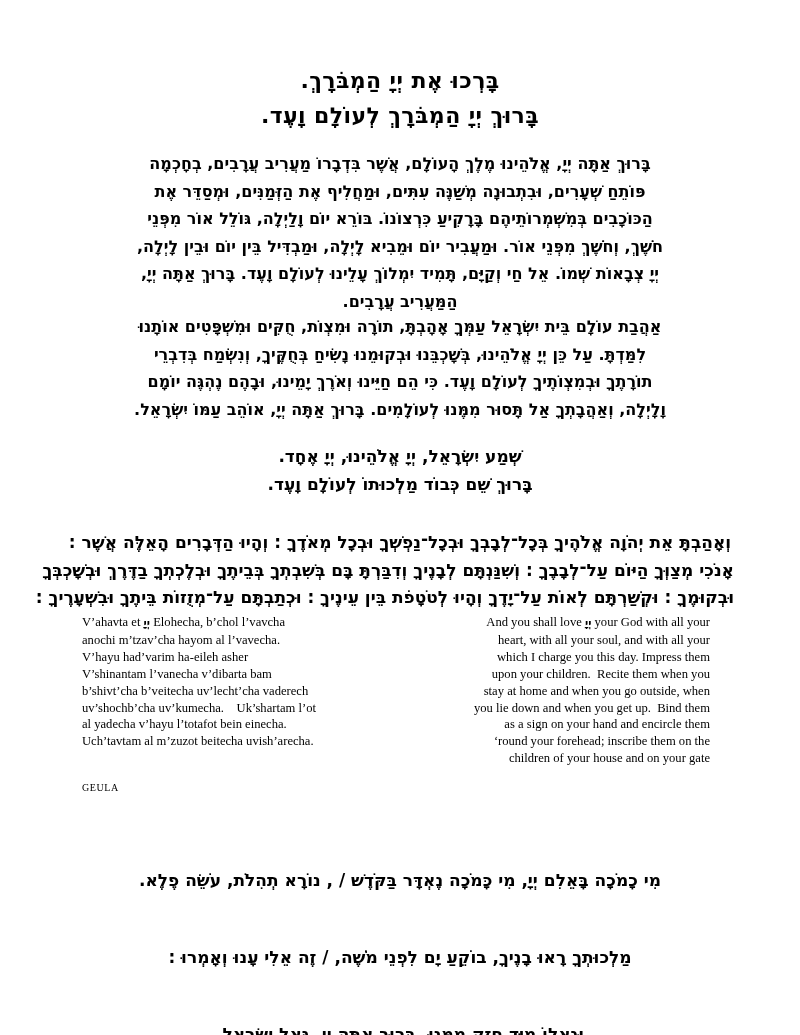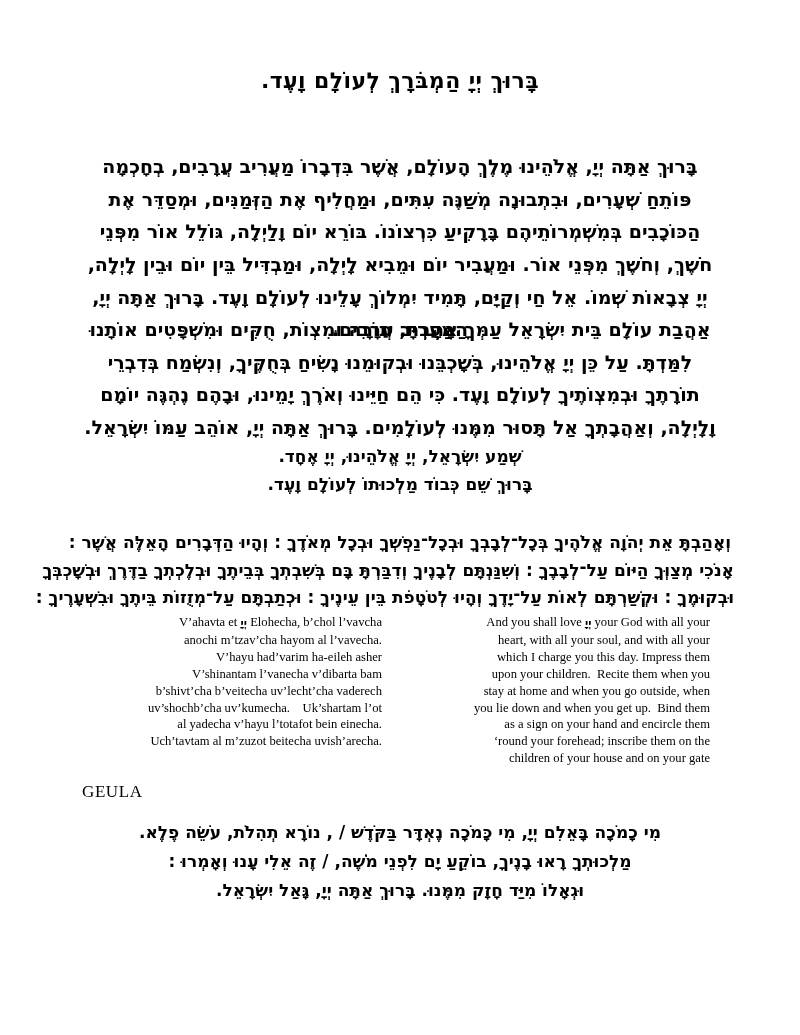--- a/index.html
+++ b/index.html
@@ -42,21 +42,21 @@
     line-height: 1.58;
     letter-spacing: 0.4px;
   }
   .barchu .line { display: block; white-space: nowrap; }
 
   
   .para {
     position: absolute;
     left: 72px;
     width: 656px;
-    font-size: 19px;
+    font-size: 16px;
     line-height: 1.72;
     text-align: justify;
     text-align-last: center;
   }
   .para .line {
     display: block;
     white-space: nowrap;
     text-align: center;
   }
 
@@ -91,21 +91,21 @@
   .translit {
     position: absolute;
     left: 82px;
     top: 614px;
     width: 300px;
     font-size: 12.6px;
     line-height: 1.345;
     font-family: "Liberation Serif", "DejaVu Serif", serif;
     text-align: left;
   }
-  .translit .line { display: block; white-space: nowrap; text-align: right; }
+  .translit .line { display: block; white-space: nowrap; }
 
   .translation {
     position: absolute;
     left: 410px;
     top: 614px;
     width: 300px;
     font-size: 12.6px;
     line-height: 1.345;
     font-family: "Liberation Serif", "DejaVu Serif", serif;
     text-align: right;
@@ -120,45 +120,46 @@
     unicode-bidi: isolate;
     display: inline-block;
     vertical-align: -1px;
   }
 
   
   .section-label {
     position: absolute;
     left: 82px;
     top: 782px;
-    font-size: 17px;
+    font-size: 10px;
     letter-spacing: 0.6px;
     font-family: "Liberation Serif", "DejaVu Serif", serif;
   }
 
   
   .geula-heb {
     position: absolute;
     left: 70px;
     top: 818px;
     width: 660px;
     font-size: 17px;
     line-height: 1.72;
     text-align: center;
   }
-  .geula-heb .line { display: block; white-space: nowrap; }
+  .geula-heb .line { display: block; white-space: nowrap; margin-top: 48px; }
   .geula-heb .gap { display: inline-block; width: 46px; }
 
 </style>
 </head>
 <body>
 
 <div class="page">
 
   <div class="heb barchu">
+    <span class="line">בָּרְכוּ אֶת יְיָ הַמְבֹּרָךְ.</span>
     <span class="line">בָּרוּךְ יְיָ הַמְבֹּרָךְ לְעוֹלָם וָעֶד.</span>
   </div>
 
   <div class="heb para" id="maariv">
     <span class="line">בָּרוּךְ אַתָּה יְיָ, אֱלֹהֵינוּ מֶלֶךְ הָעוֹלָם, אֲשֶׁר בִּדְבָרוֹ מַעֲרִיב עֲרָבִים, בְחָכְמָה</span>
     <span class="line">פּוֹתֵחַ שְׁעָרִים, וּבִתְבוּנָה מְשַׁנֶּה עִתִּים, וּמַחֲלִיף אֶת הַזְּמַנִּים, וּמְסַדֵּר אֶת</span>
     <span class="line">הַכּוֹכָבִים בְּמִשְׁמְרוֹתֵיהֶם בָּרָקִיעַ כִּרְצוֹנוֹ. בּוֹרֵא יוֹם וָלַיְלָה, גּוֹלֵל אוֹר מִפְּנֵי</span>
     <span class="line">חֹשֶׁךְ, וְחֹשֶׁךְ מִפְּנֵי אוֹר. וּמַעֲבִיר יוֹם וּמֵבִיא לָיְלָה, וּמַבְדִּיל בֵּין יוֹם וּבֵין לָיְלָה,</span>
     <span class="line">יְיָ צְבָאוֹת שְׁמוֹ. אֵל חַי וְקַיָּם, תָּמִיד יִמְלוֹךְ עָלֵינוּ לְעוֹלָם וָעֶד. בָּרוּךְ אַתָּה יְיָ,</span>
     <span class="line">הַמַּעֲרִיב עֲרָבִים.</span>

